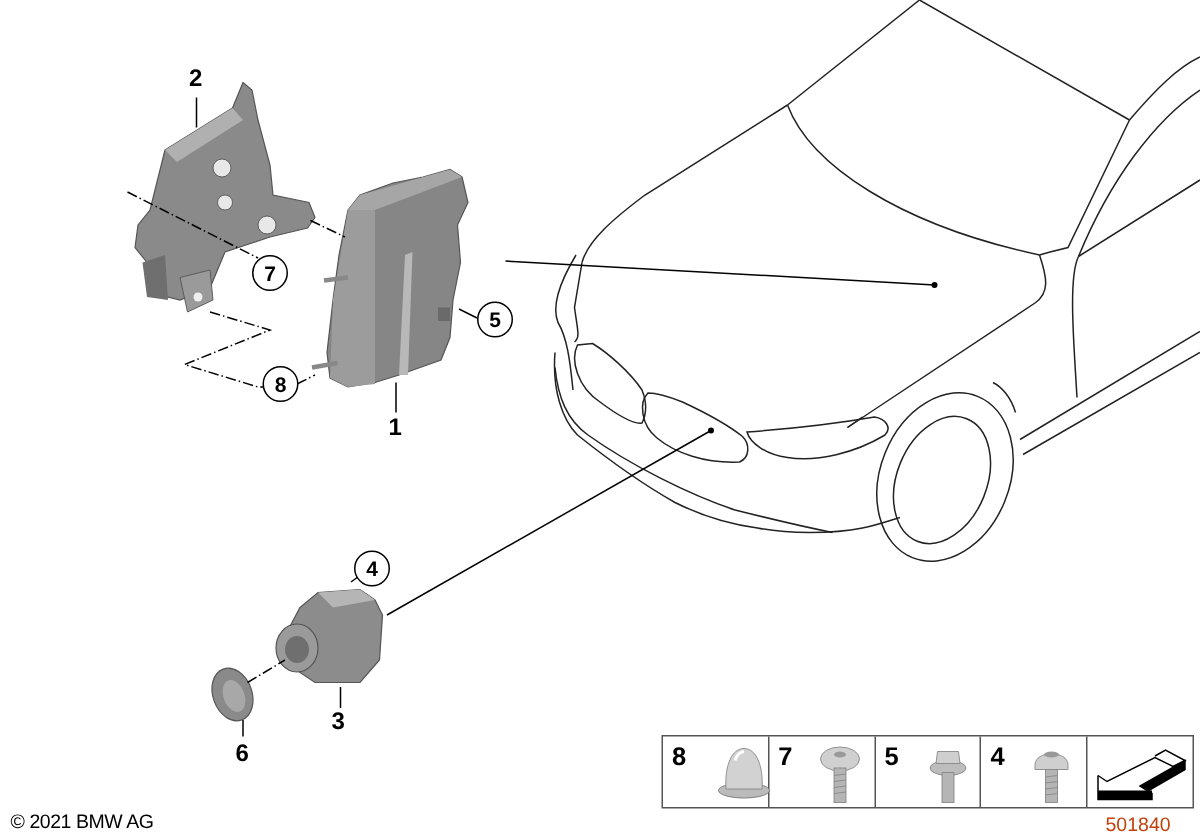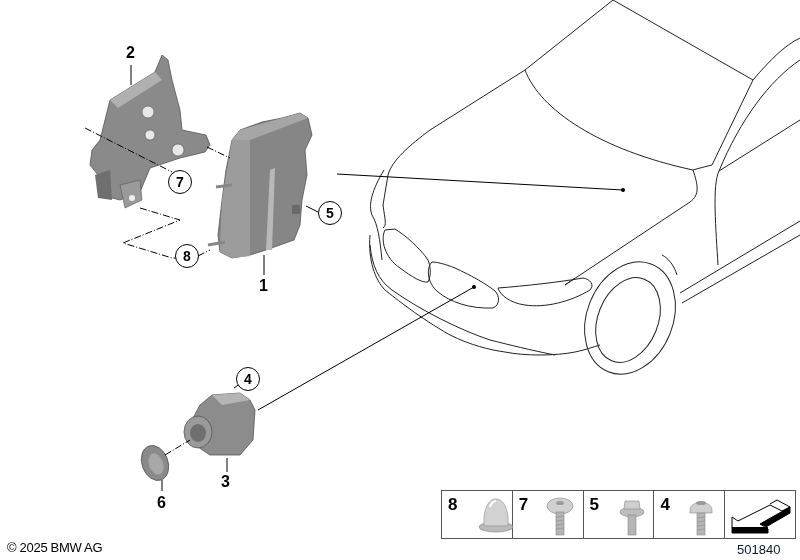--- a/index.html
+++ b/index.html
@@ -11,21 +11,21 @@
   .circ { position:absolute; width:22px; height:22px; border:1.5px solid #000;
           border-radius:50%; background:#fff; font-weight:bold; font-size:14px;
           line-height:22px; text-align:center; box-sizing:content-box; }
   .legend { position:absolute; left:441px; top:490px; width:353px; height:47px;
             border:1px solid #555; display:flex; }
   .legend .cell { flex:1; border-right:1px solid #555; position:relative; }
   .legend .cell:last-child { border-right:none; }
   .legend .lnum { position:absolute; left:6px; top:4px; font-weight:bold; font-size:17px; }
   .legend svg { position:absolute; }
   .copyright { position:absolute; left:7px; top:540px; font-size:13px; letter-spacing:-0.3px; }
-  .imgno { position:absolute; left:737px; top:542px; font-size:13px; color:#0f172a; }
+  .imgno { position:absolute; left:737px; top:542px; font-size:13px; color:#c2410c; }
 </style>
 </head>
 <body>
 
 <svg class="diagram" width="800" height="560" viewBox="0 0 800 560">
 
   <g fill="none" stroke="#222" stroke-width="1">
 
     <path d="M525 70 L613 0"></path>
     <path d="M613 0 L753 80"></path>
@@ -179,14 +179,14 @@
   <div class="cell">
     <svg style="left:5px; top:6px;" width="62" height="38" viewBox="0 0 62 38">
       <path d="M2 20 L8 24 L40 8 L52 14 L60 10 L47 3 L40 7" fill="none" stroke="#000" stroke-width="1"></path>
       <path d="M2 20 L2 36 L38 36 L38 32 L30 27 L60 10 L60 16 L34 31" fill="none" stroke="#000" stroke-width="1"></path>
       <path d="M2 30 L38 30 L38 36 L2 36 Z" fill="#000"></path>
       <path d="M30 27 L60 10 L60 16 L36 30 Z" fill="#000"></path>
     </svg>
   </div>
 </div>
 
-<div class="copyright">© 2025 BMW AG</div>
+<div class="copyright">© 2021 BMW AG</div>
 <div class="imgno">501840</div>
 
 </body></html>

